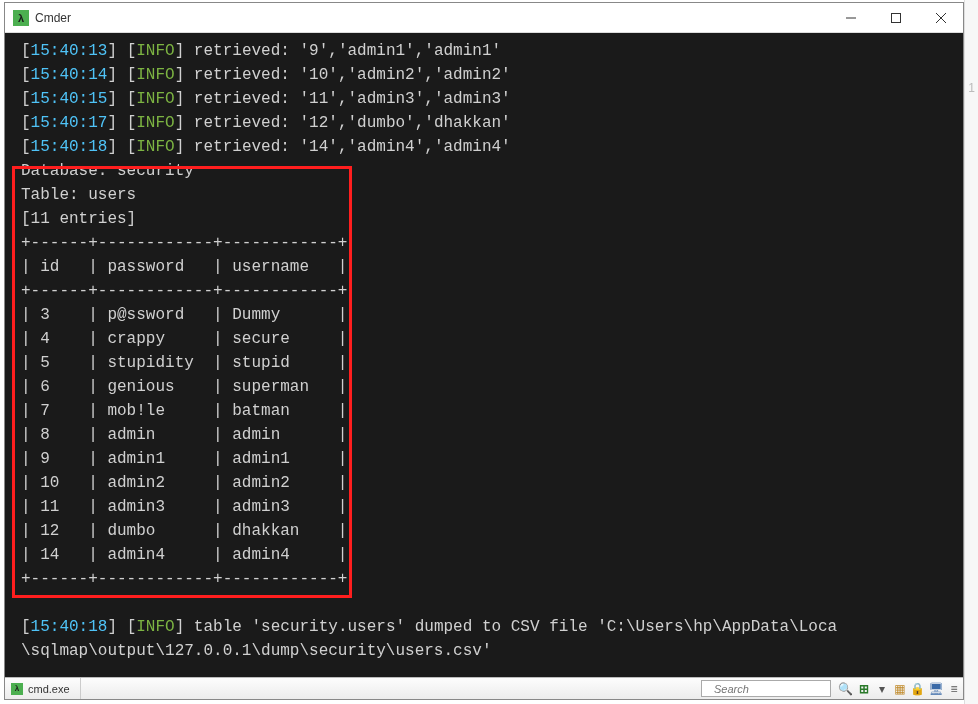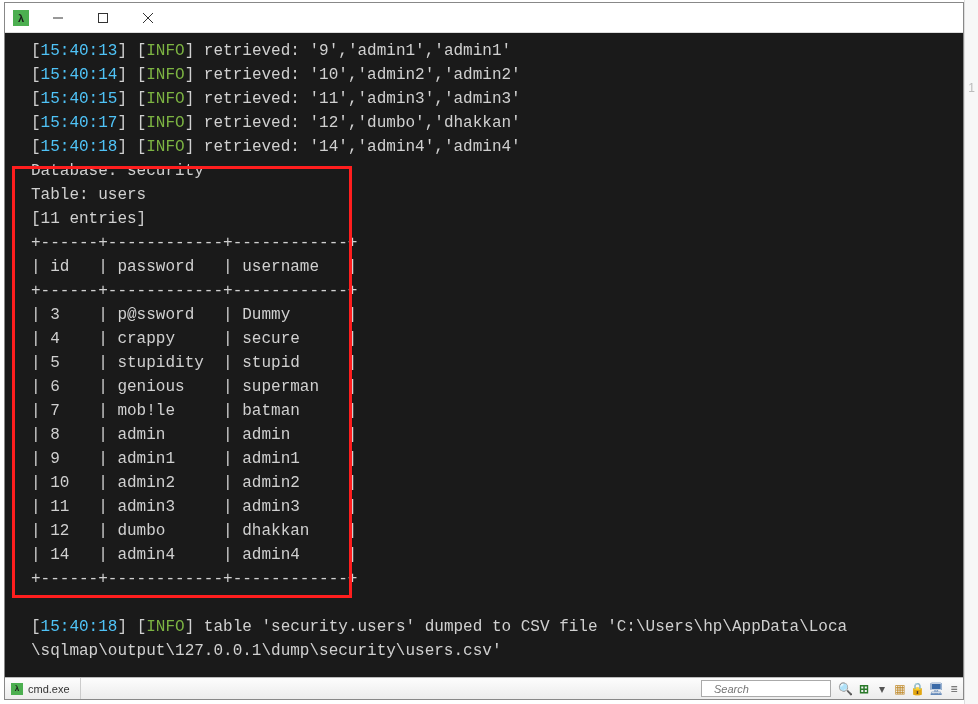--- a/index.html
+++ b/index.html
@@ -58,21 +58,21 @@
   display: flex;
   align-items: center;
   justify-content: center;
   font-size: 14px;
   color: #333;
   cursor: pointer;
 }
 .terminal {
   flex: 1;
   background: #1a1a1a;
-  padding: 6px 26px;
+  padding: 6px 16px;
   font-family: Consolas, "Courier New", monospace;
   font-size: 16px;
   line-height: 24px;
   color: #d0d0d0;
   overflow: hidden;
   position: relative;
   white-space: pre;
 }
 .ts { color: #4fc3f7; }
 .lv { color: #7cb342; }
@@ -149,20 +149,21 @@
 <div class="right-ghost">
   <div class="gh">1</div>
 </div>
 
 <div class="window">
 
   <div class="titlebar">
     <div class="icon-box">
       <span class="icon-lambda">λ</span>
     </div>
+    <div class="title">Cmder</div>
     <div class="win-controls">
       <div class="win-btn">
         <svg width="10" height="10">
             <line x1="0" y1="5" x2="10" y2="5" stroke="#333" stroke-width="1"></line>
           </svg>
       </div>
       <div class="win-btn">
         <svg width="10" height="10">
             <rect x="0.5" y="0.5" width="9" height="9" fill="none" stroke="#333" stroke-width="1"></rect>
           </svg>

